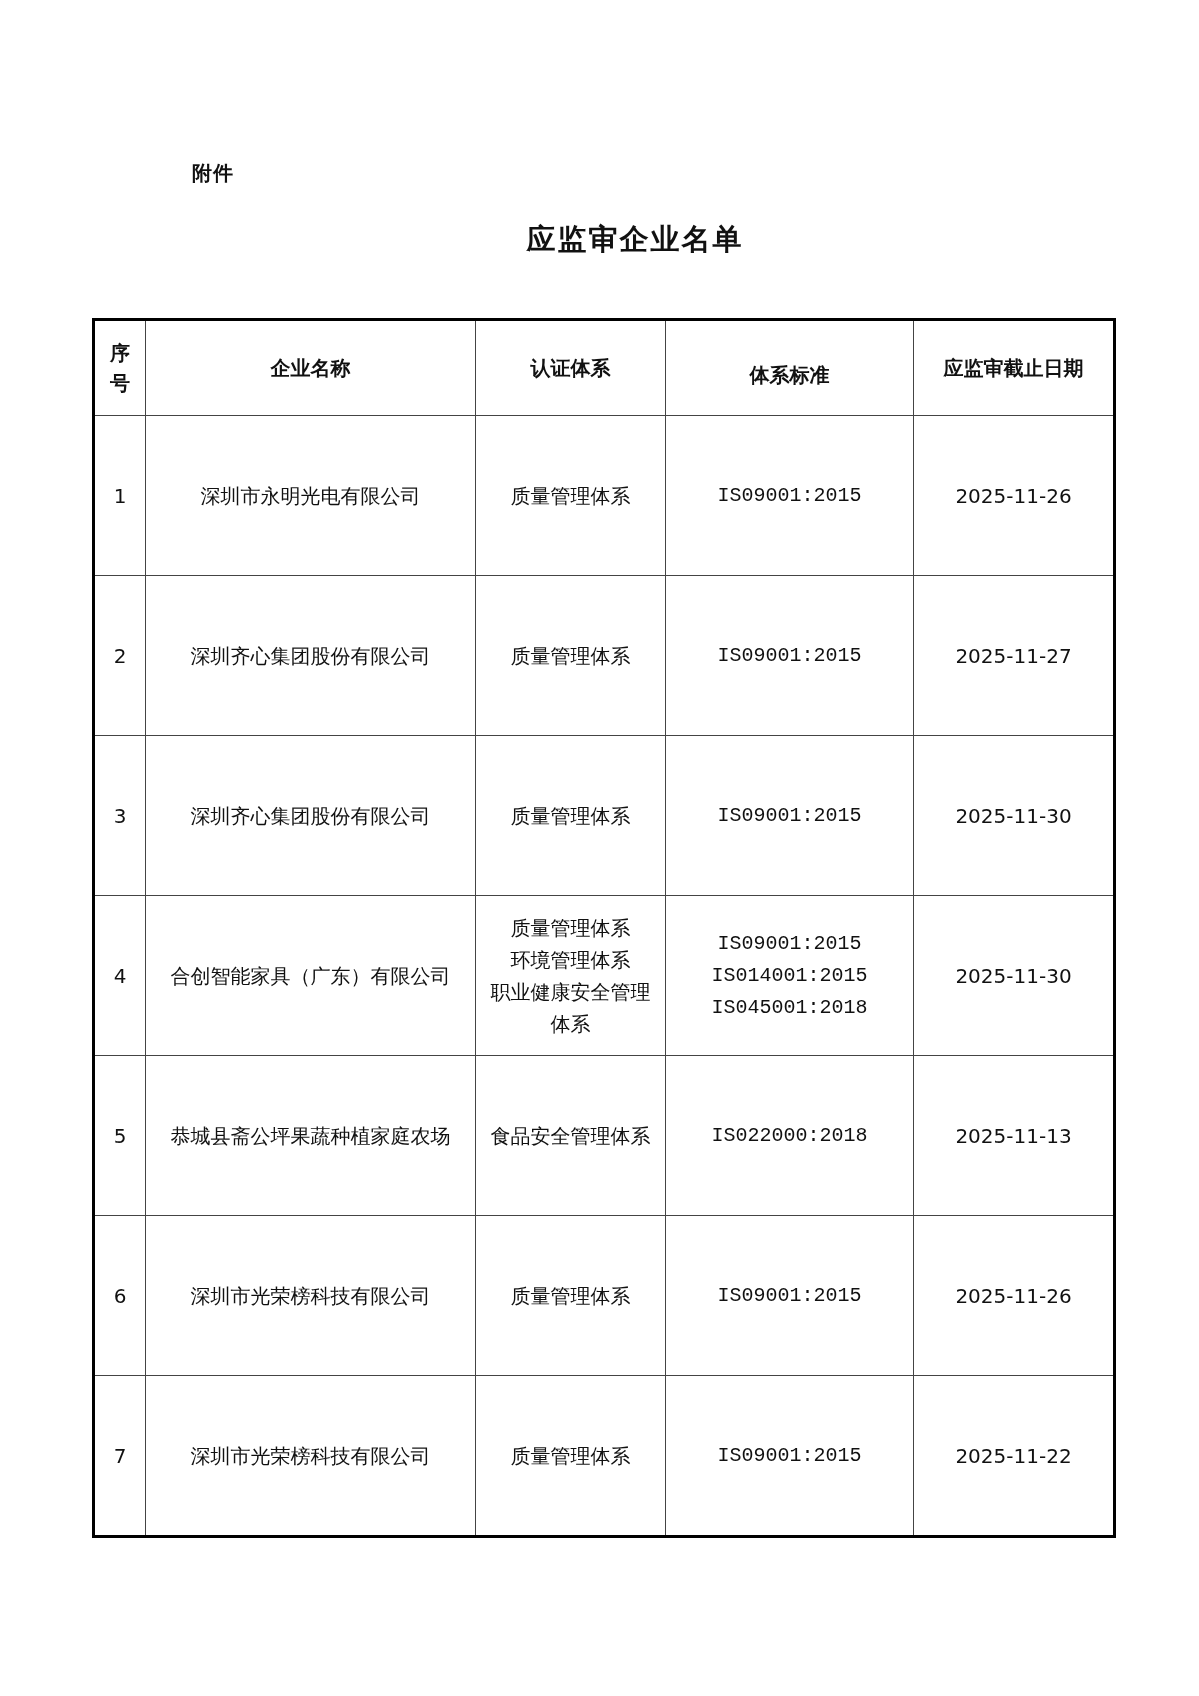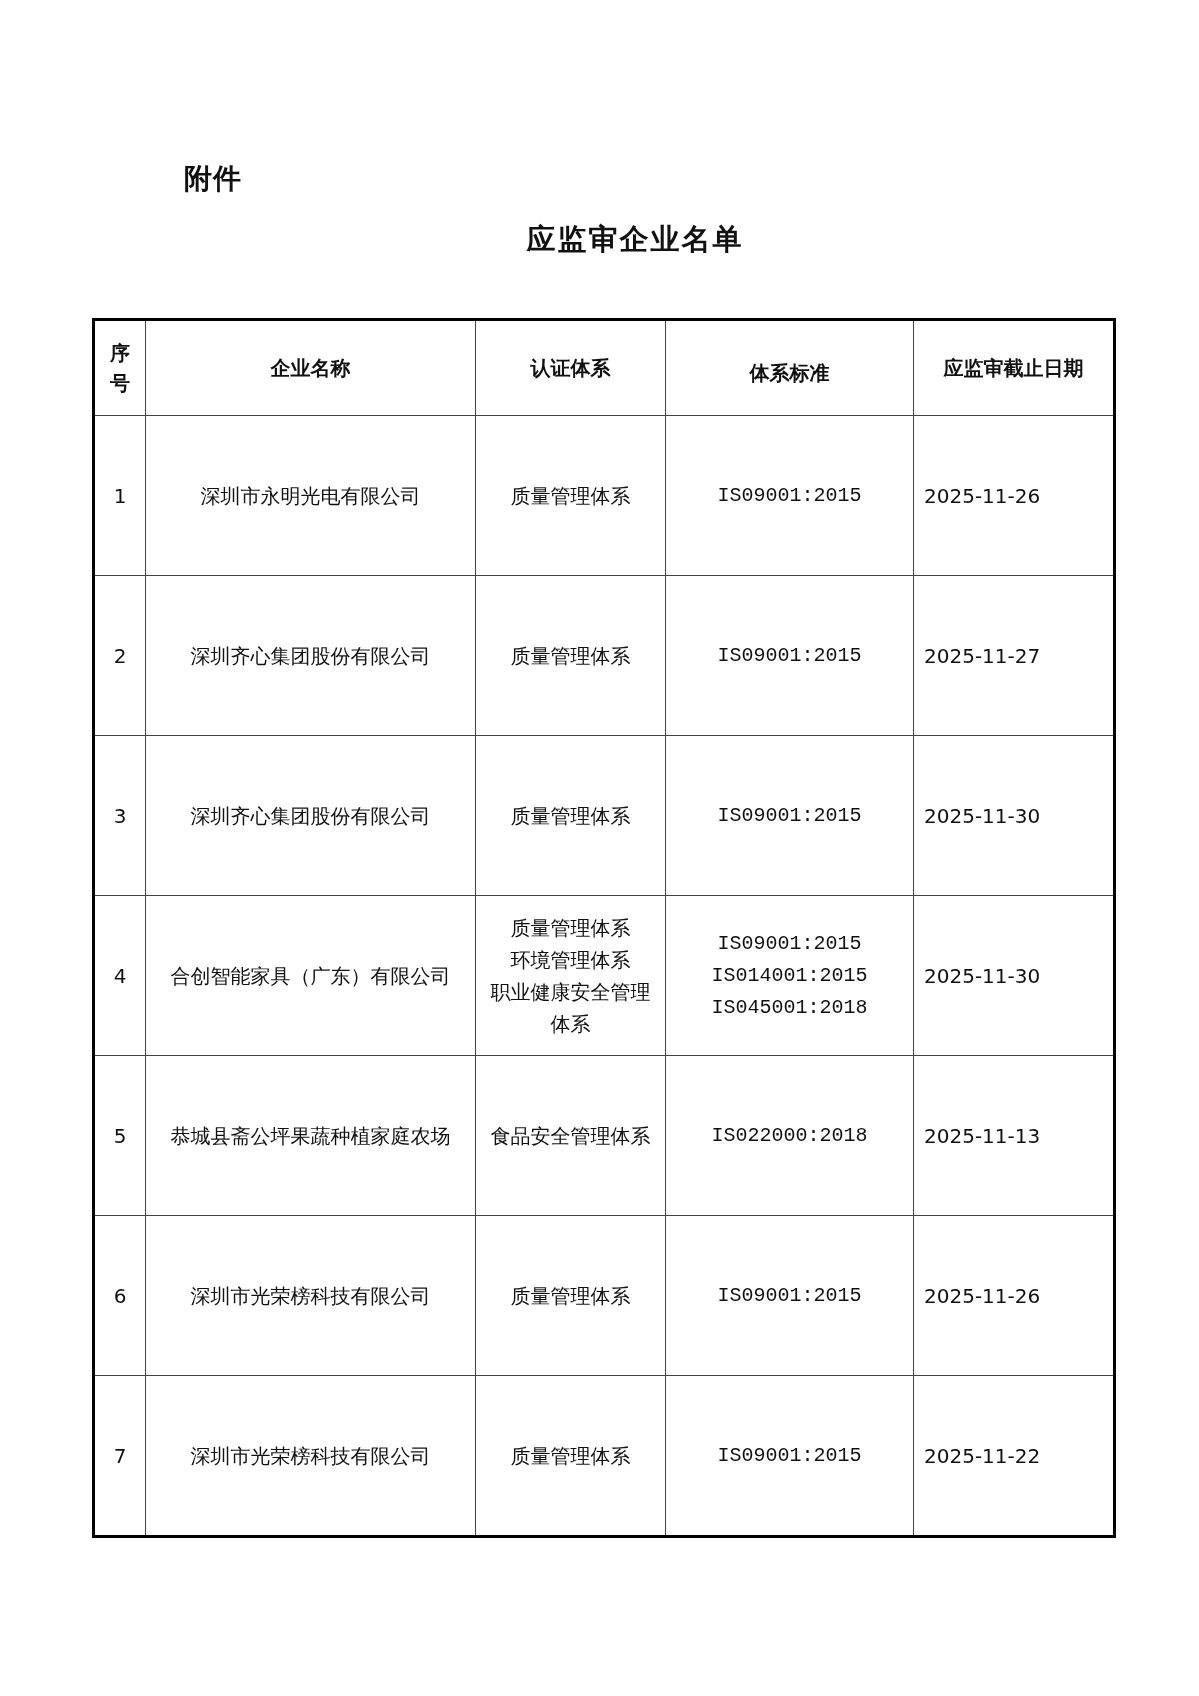--- a/index.html
+++ b/index.html
@@ -1,22 +1,22 @@
 <!DOCTYPE html>
 <html><head>
 <meta charset="utf-8">
 <style>
   html, body { margin: 0; padding: 0; background: #ffffff; }
   body {
     width: 1199px; height: 1696px; position: relative; overflow: hidden;
     font-family: "DejaVu Sans", "Liberation Sans", sans-serif; color: #111;
   }
   .attachment {
-    position: absolute; left: 184px; top: 160px;
-    font-size: 28px; font-weight: bold; letter-spacing: 1px;
+    position: absolute; left: 192px; top: 160px;
+    font-size: 20px; font-weight: bold; letter-spacing: 1px;
   }
   .doc-title {
     position: absolute; left: 0; width: 1270px; top: 220px; text-align: center;
     font-size: 29px; font-weight: bold; letter-spacing: 2px;
   }
   table.list {
     position: absolute; left: 92px; top: 318px;
     width: 1021px; border-collapse: collapse; table-layout: fixed;
     border: 3px solid #000;
   }
@@ -27,21 +27,21 @@
   table.list col.c-date { width: 201px; }
   table.list th, table.list td {
     border: 1.5px solid #444; padding: 0 10px; vertical-align: middle;
     font-size: 20px; line-height: 32px;
   }
   table.list th { height: 80px; font-weight: bold; text-align: center; font-size: 20px; }
   table.list th.no { padding: 0; line-height: 30px; }
   table.list td { height: 159px; }
   td.no { text-align: center; padding: 0; }
   td.name, td.sys, td.std { text-align: center; }
-  td.date { text-align: left; padding-right: 12px; }
+  td.date { text-align: center; padding-right: 12px; }
   td.std { font-family: Liberation Mono, monospace; font-size: 19px; }
   .line { display: block; }
 </style>
 </head>
 <body>
 
 <div class="attachment">附件</div>
 <div class="doc-title">应监审企业名单</div>
 
 <table class="list">
@@ -53,21 +53,21 @@
       <col class="c-date">
   </colgroup>
   <thead>
     <tr>
       <th class="no">
         <span class="line">序</span>
         <span class="line">号</span>
       </th>
       <th>企业名称</th>
       <th>认证体系</th>
-      <th style="padding-top:14px;font-family:Liberation Mono, monospace;">体系标准</th>
+      <th style="padding-top:14px;">体系标准</th>
       <th>应监审截止日期</th>
     </tr>
   </thead>
   <tbody id="tbody">
       <tr>
         <td class="no">1</td>
         <td class="name">深圳市永明光电有限公司</td>
         <td class="sys">
           <span class="line">质量管理体系</span>
         </td>

